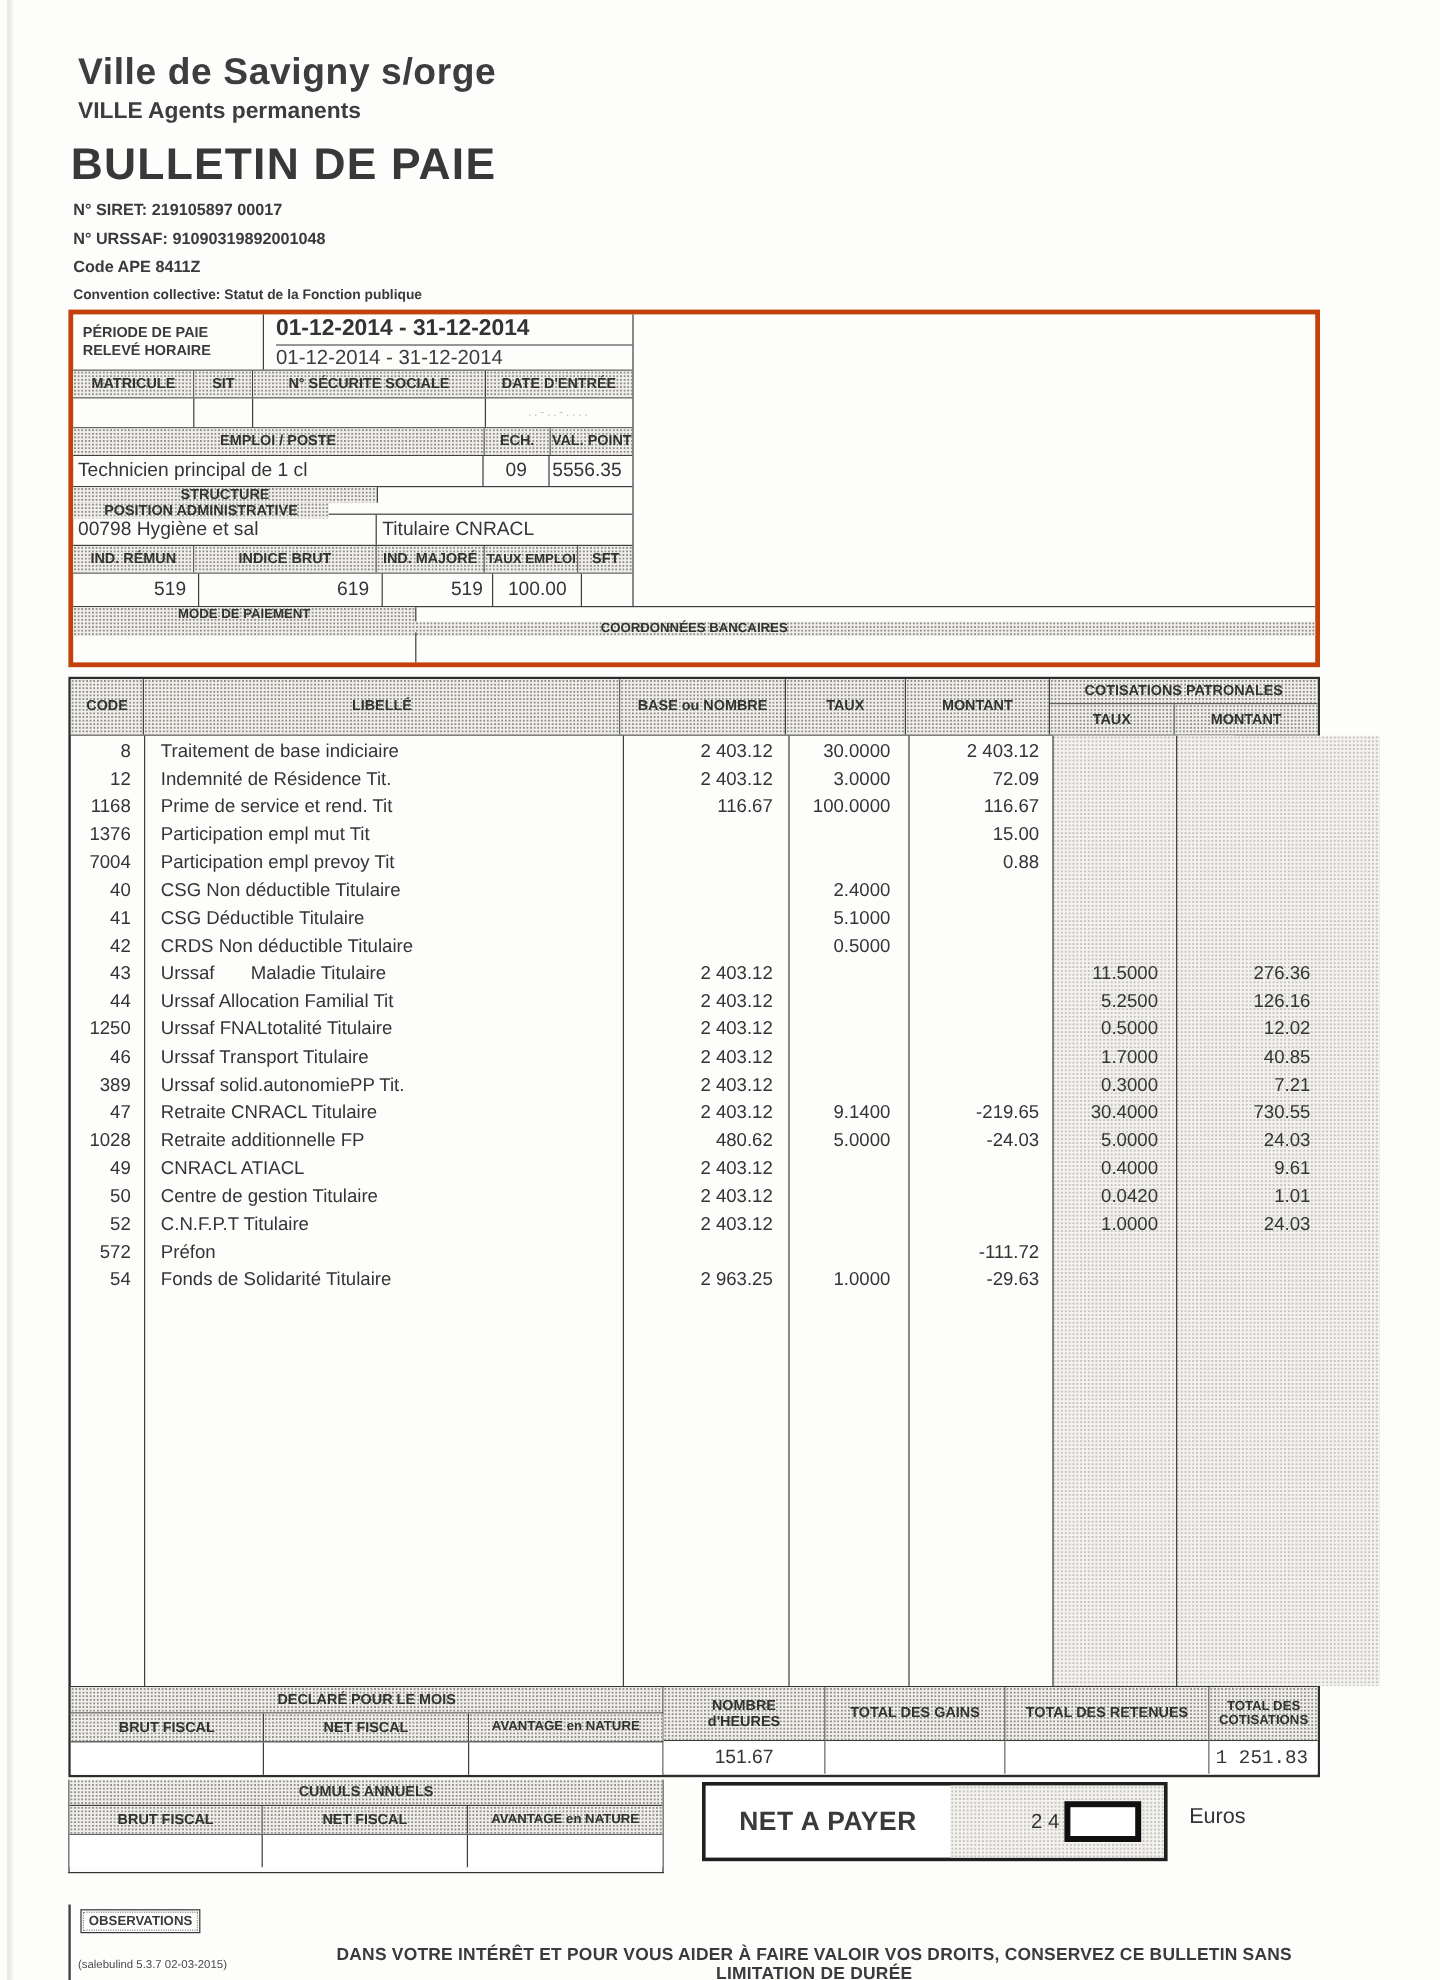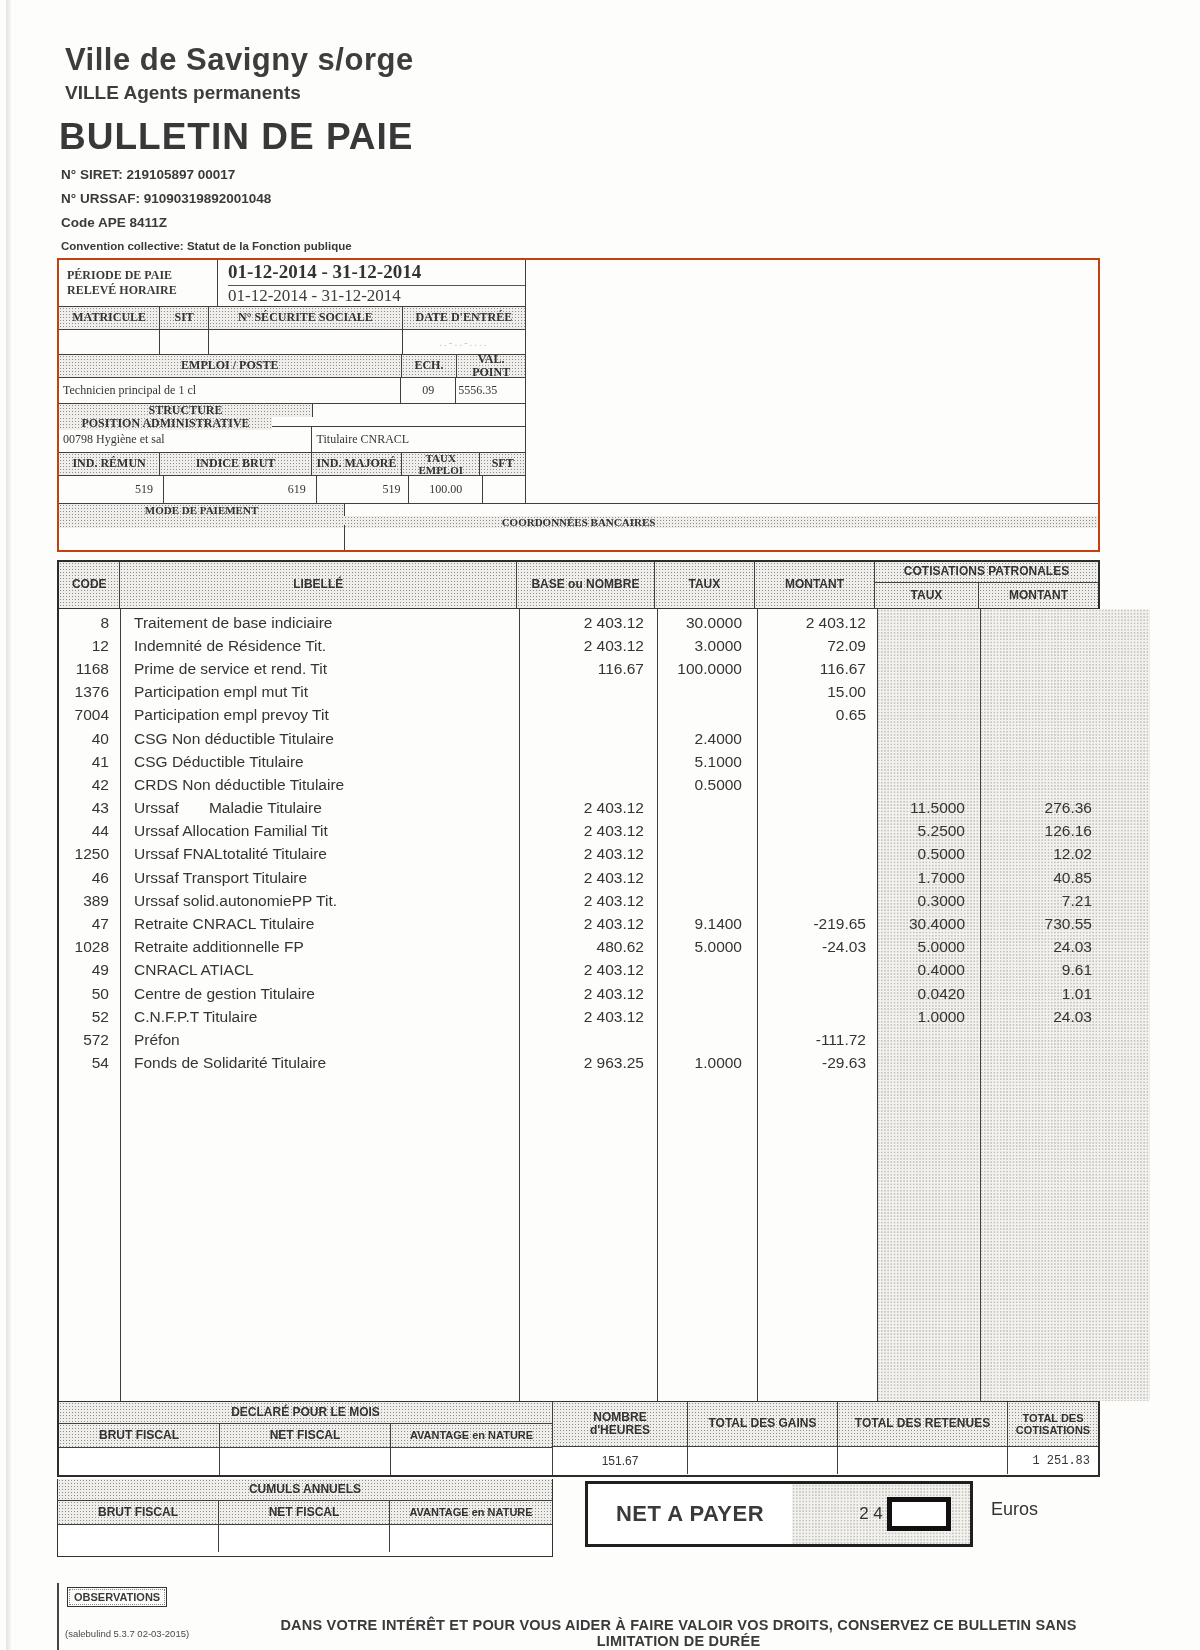--- a/index.html
+++ b/index.html
@@ -32,25 +32,25 @@
   }
   .dots{
     background-color:#f3f2ee;
     background-image:radial-gradient(#b0aea7 0.5px,transparent 0.7px);
     background-size:3.2px 3.2px;
     padding-left:48px;
   }
   .cell{display:flex;align-items:center;}
   .bR{border-right:1.2px solid #3f3f3f;}
   .bB{border-bottom:1.2px solid #3f3f3f;}
-  .val{font-size:12px;color:#353535;}
+  .val{font-size:16px;color:#353535;}
   .num{justify-content:flex-end;}
 
   
-  .topbox{margin-top:6px;border:2px solid #c2410c;font-family:Liberation Serif, serif;}
+  .topbox{margin-top:6px;border:4px solid #c2410c;}
   .top-upper{display:flex;}
   .top-left{width:466px;}
   .top-right{flex:1;border-left:1.4px solid #3f3f3f;}
   .trow{display:flex;}
   .period-label{width:150px;font-size:12px;font-weight:bold;color:#3a3a3a;
      display:flex;flex-direction:column;justify-content:center;padding-left:8px;line-height:1.25;}
   .period-vals{flex:1;padding-left:10px;display:flex;flex-direction:column;justify-content:center;}
   .period-paie{font-size:19px;font-weight:bold;color:#333;}
   .period-horaire{font-size:17px;color:#3c3c3c;border-top:1px solid #555;margin-top:2px;}
   .faint{color:#c4c4c2;font-size:11px;letter-spacing:2px;}
@@ -234,21 +234,21 @@
           <span class="c-lib">Participation empl mut Tit</span>
           <span class="c-base"></span>
           <span class="c-taux"></span>
           <span class="c-mont">15.00</span>
           <span class="c-ptaux"></span>
           <span class="c-pmont"></span>
           <span class="c-code">7004</span>
           <span class="c-lib">Participation empl prevoy Tit</span>
           <span class="c-base"></span>
           <span class="c-taux"></span>
-          <span class="c-mont">0.65</span>
+          <span class="c-mont">0.88</span>
           <span class="c-ptaux"></span>
           <span class="c-pmont"></span>
           <span class="c-code">40</span>
           <span class="c-lib">CSG Non déductible Titulaire</span>
           <span class="c-base"></span>
           <span class="c-taux">2.4000</span>
           <span class="c-mont"></span>
           <span class="c-ptaux"></span>
           <span class="c-pmont"></span>
           <span class="c-code">41</span>

